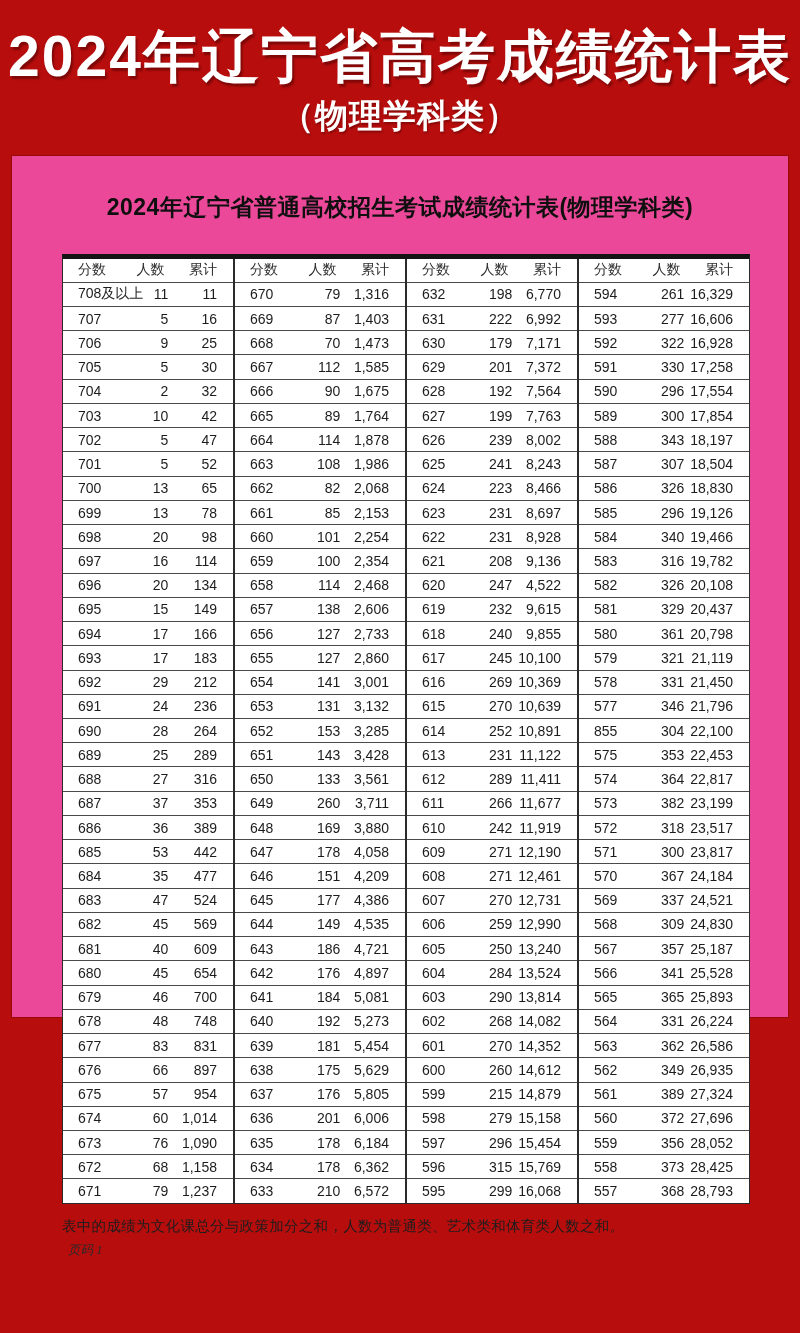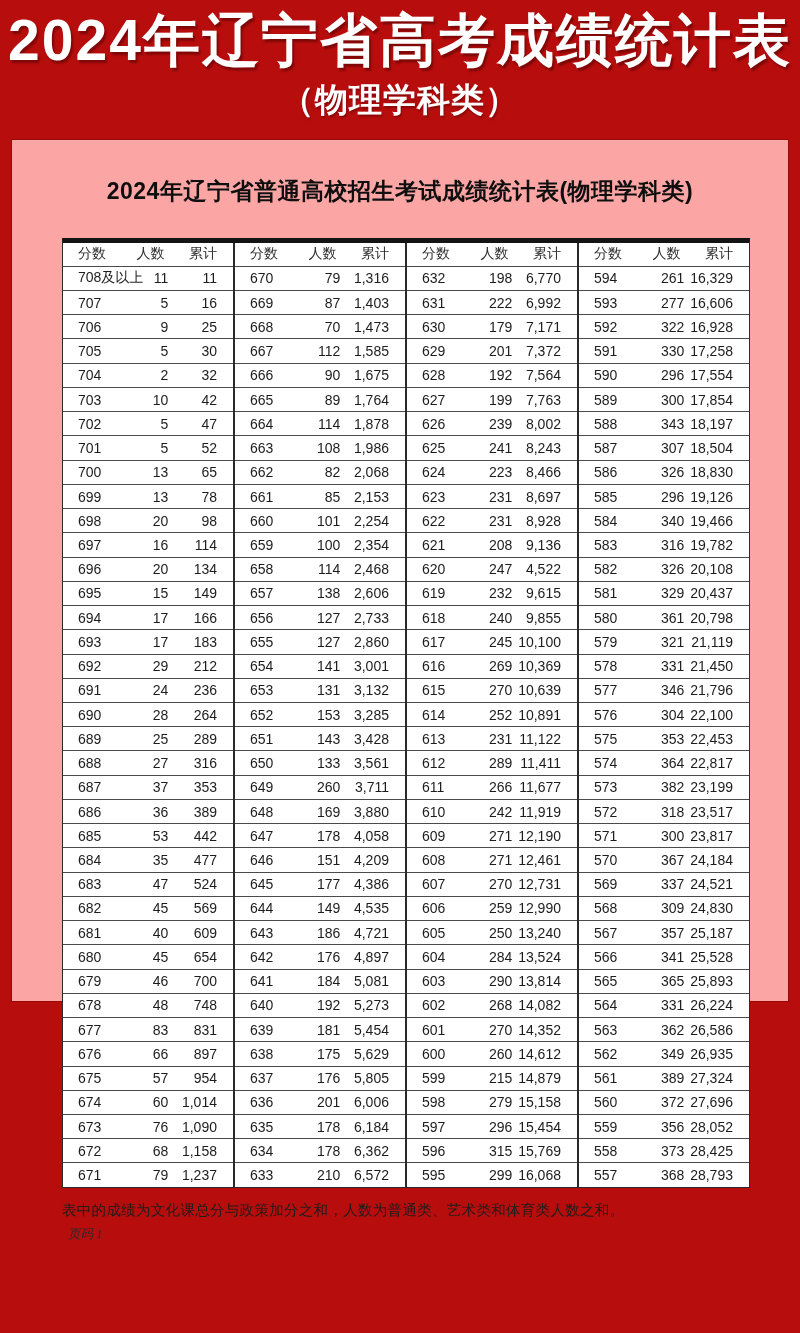--- a/index.html
+++ b/index.html
@@ -5,34 +5,34 @@
   html,body{margin:0;padding:0;}
   body{
     width:800px;height:1333px;
     background:#b80d0d;
     font-family:"Liberation Sans","DejaVu Sans",sans-serif;
     -webkit-font-smoothing:antialiased;
     overflow:hidden;
   }
   .banner{ text-align:center; color:#ffffff; }
   .banner-title{
-    margin:0; padding-top:8px;
+    margin:0; padding-top:24px;
     font-size:57px; font-weight:900; letter-spacing:2px;
     text-shadow:2px 3px 2px rgba(60,0,0,.45);
     line-height:1.15;
   }
   .banner-subtitle{
     margin:4px 0 0 0;
     font-size:33px; font-weight:900; letter-spacing:1px;
     text-shadow:1px 2px 2px rgba(60,0,0,.4);
   }
   .card{
     margin:17px 12px 0 12px;
     height:861px;
-    background:#fca5a5;
+    background:#ec4899;
     box-shadow:0 0 0 1px rgba(0,0,0,.18);
     position:relative;
     box-sizing:border-box;
     padding-top:36px;
   }
   .card-title{
     margin:0; text-align:center;
     font-size:23px; font-weight:bold; color:#0f0f0f;
     letter-spacing:.5px;
   }
@@ -769,21 +769,21 @@
           <span class="cell-score">578</span>
           <span class="cell-count">331</span>
           <span class="cell-cum">21,450</span>
         </div>
         <div class="trow">
           <span class="cell-score">577</span>
           <span class="cell-count">346</span>
           <span class="cell-cum">21,796</span>
         </div>
         <div class="trow">
-          <span class="cell-score">576</span>
+          <span class="cell-score">855</span>
           <span class="cell-count">304</span>
           <span class="cell-cum">22,100</span>
         </div>
         <div class="trow">
           <span class="cell-score">575</span>
           <span class="cell-count">353</span>
           <span class="cell-cum">22,453</span>
         </div>
         <div class="trow">
           <span class="cell-score">574</span>

